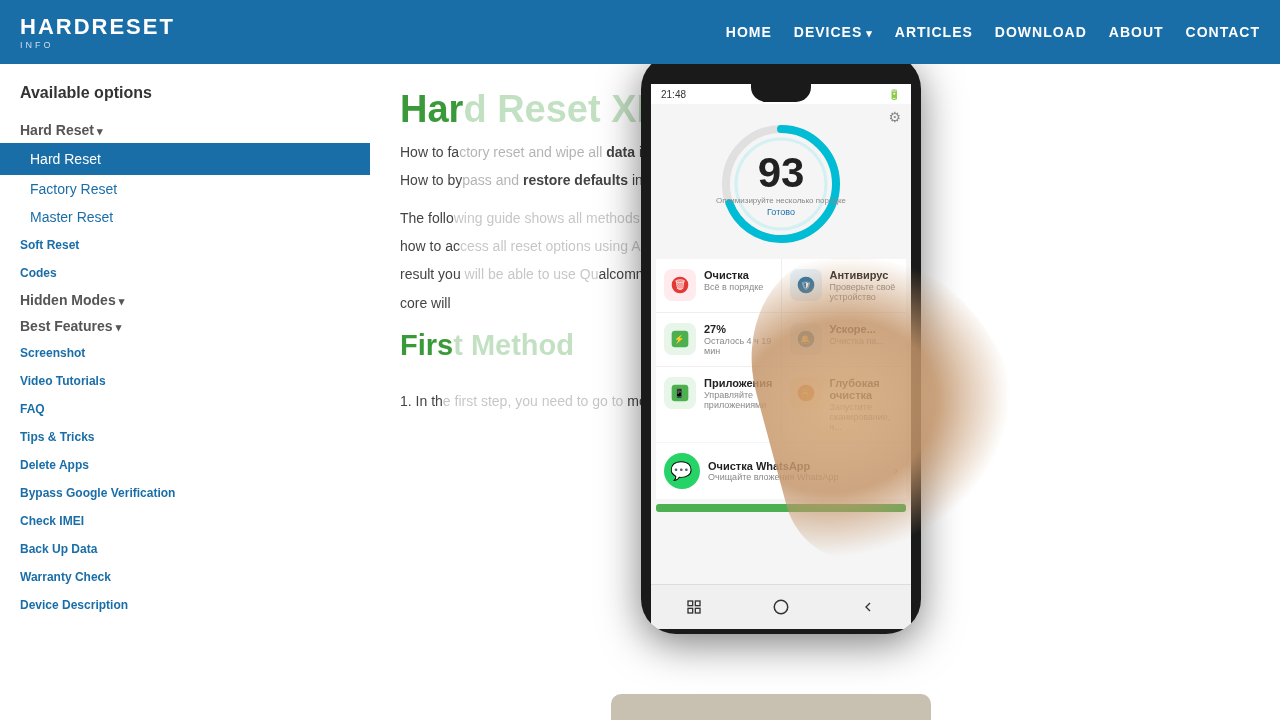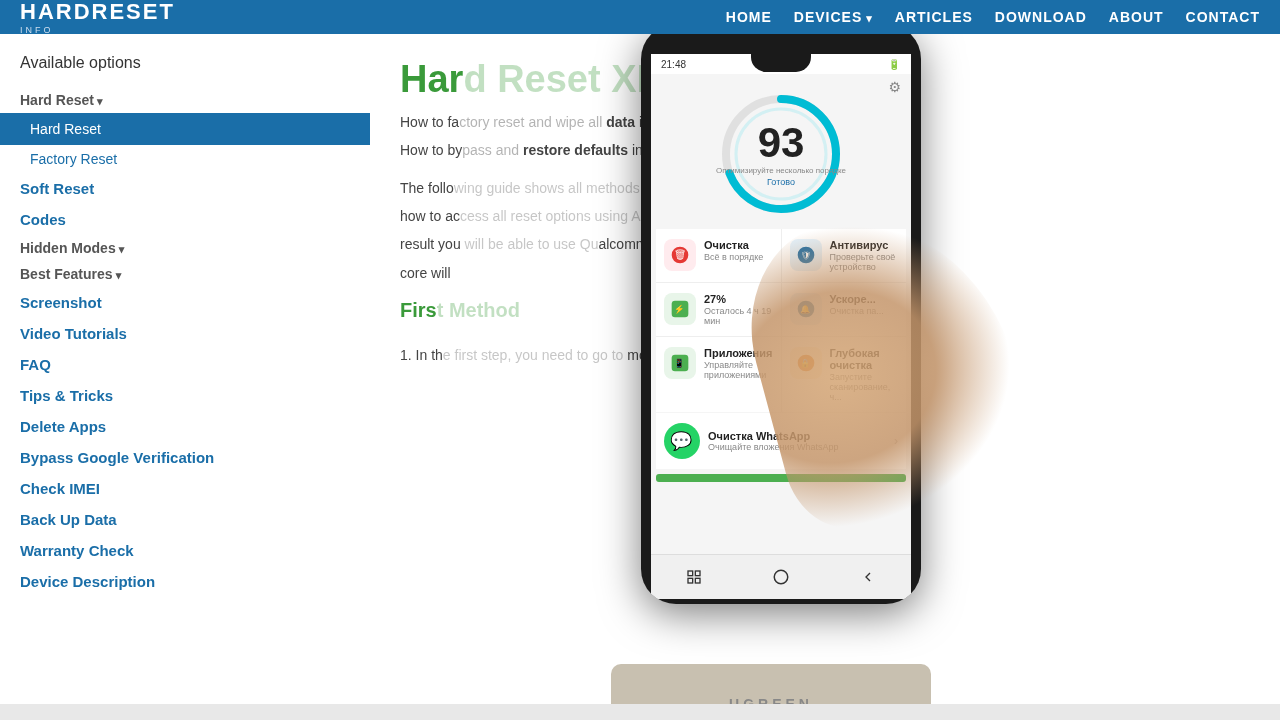--- a/index.html
+++ b/index.html
@@ -7,21 +7,21 @@
       width: 1280px;
       height: 720px;
       overflow: hidden;
       font-family: Arial, sans-serif;
       background: #e8e8e8;
     }
 
     
     .header {
       background: #1a6ea8;
-      height: 34px;
+      height: 64px;
       display: flex;
       align-items: center;
       padding: 0 20px;
       position: relative;
       z-index: 10;
     }
     .logo {
       color: white;
       font-size: 22px;
       font-weight: bold;
@@ -63,21 +63,21 @@
     
     .sidebar {
       width: 370px;
       background: white;
       padding: 20px 0;
       flex-shrink: 0;
       overflow-y: auto;
     }
     .sidebar-title {
       font-size: 16px;
-      font-weight: normal;
+      font-weight: bold;
       color: #333;
       padding: 0 20px 15px;
     }
     .sidebar-group-label {
       font-size: 14px;
       font-weight: bold;
       color: #555;
       padding: 5px 20px;
       cursor: pointer;
     }
@@ -94,21 +94,21 @@
     }
     .sidebar-item {
       color: #1a6ea8;
       padding: 6px 20px 6px 30px;
       font-size: 14px;
       cursor: pointer;
     }
     .sidebar-plain {
       color: #1a6ea8;
       padding: 7px 20px;
-      font-size: 15px;
+      font-size: 12px;
       cursor: pointer;
       font-weight: bold;
     }
 
     
     .content {
       flex: 1;
       padding: 25px 30px;
       background: white;
       position: relative;
@@ -122,24 +122,24 @@
       line-height: 1.1;
     }
     .content-desc {
       font-size: 14px;
       color: #444;
       line-height: 1.6;
       margin-bottom: 15px;
     }
     .content-desc p { margin-bottom: 6px; }
     .content-section-title {
-      font-size: 20px;
+      font-size: 29px;
       font-weight: bold;
       color: #3a9a3a;
-      margin-bottom: 22px;
+      margin-bottom: 28px;
     }
     .content-instruction {
       font-size: 14px;
       color: #444;
       line-height: 1.6;
     }
 
     
     .phone-overlay {
       position: absolute;
@@ -385,20 +385,21 @@
 </header>
 
 <div class="main">
 
   <aside class="sidebar">
     <div class="sidebar-title">Available options</div>
 
     <div class="sidebar-group-label has-arrow">Hard Reset</div>
     <div class="sidebar-item-active">Hard Reset</div>
     <div class="sidebar-item">Factory Reset</div>
+    <div class="sidebar-item">Master Reset</div>
 
     <div class="sidebar-plain">Soft Reset</div>
     <div class="sidebar-plain">Codes</div>
     <div class="sidebar-group-label has-arrow">Hidden Modes</div>
     <div class="sidebar-group-label has-arrow">Best Features</div>
     <div class="sidebar-plain">Screenshot</div>
     <div class="sidebar-plain">Video Tutorials</div>
     <div class="sidebar-plain">FAQ</div>
     <div class="sidebar-plain">Tips &amp; Tricks</div>
     <div class="sidebar-plain">Delete Apps</div>

